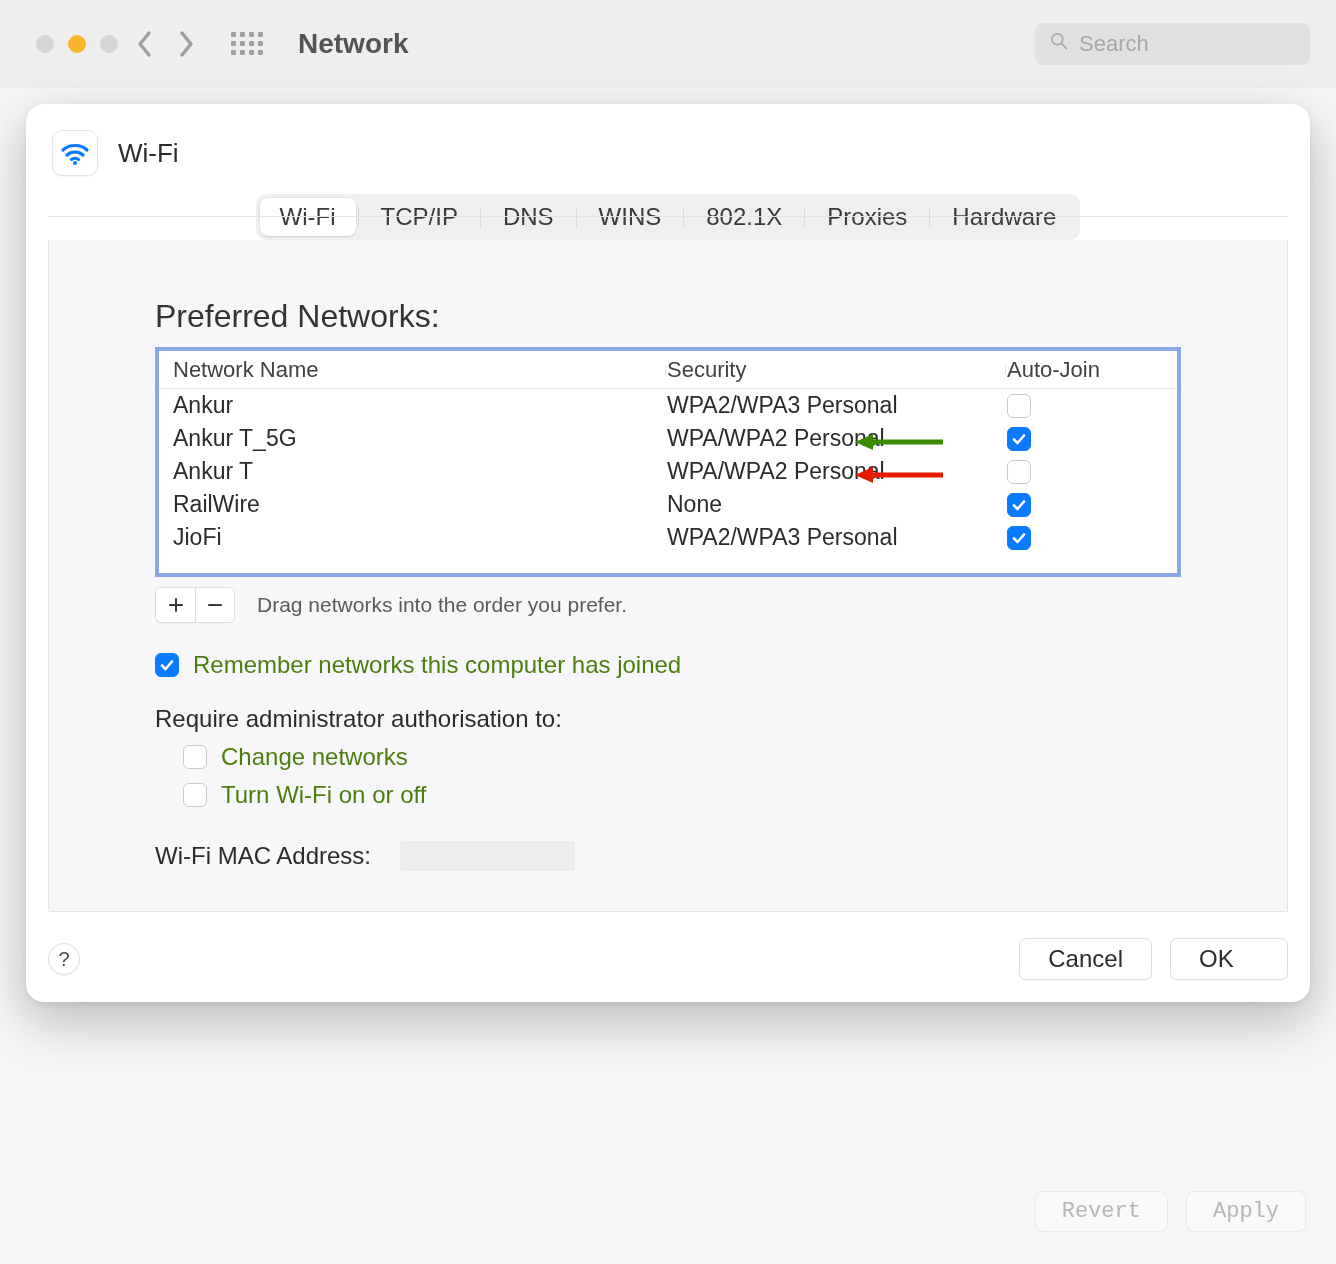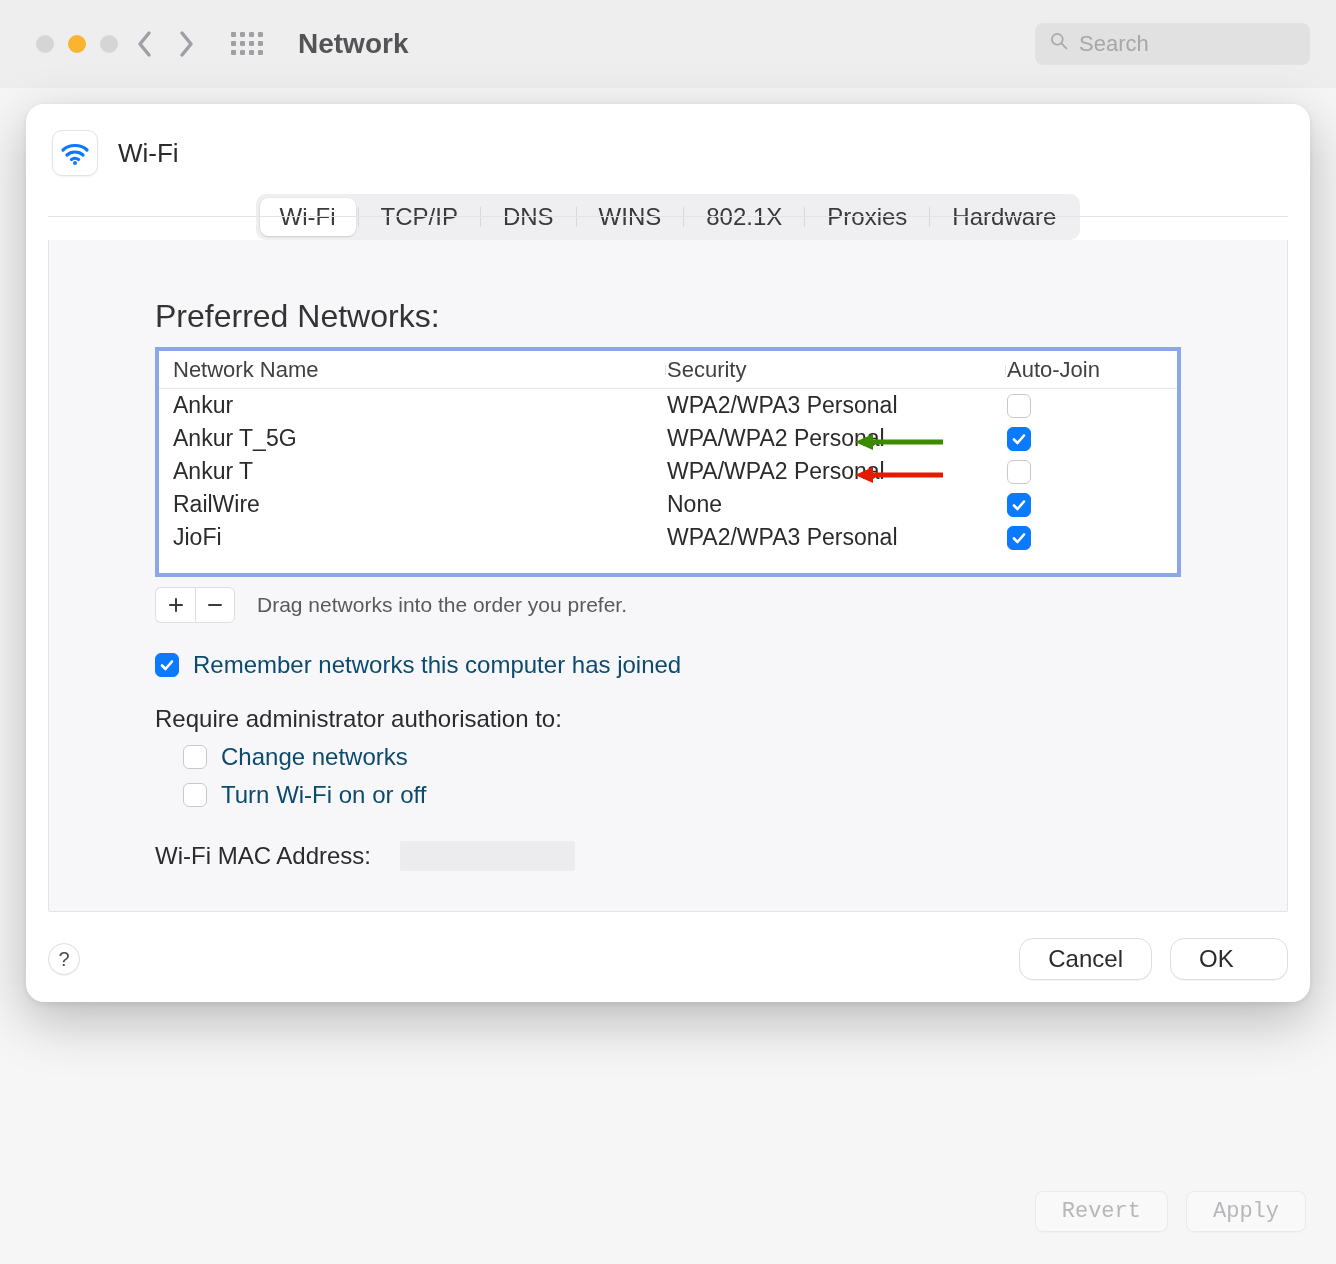--- a/index.html
+++ b/index.html
@@ -171,21 +171,21 @@
     width: 40px; height: 36px; background: #fff;
     border: 1px solid #dedee1;
     display:flex; align-items:center; justify-content:center;
     font-size: 24px; color: #3a3a3c;
   }
   .pmbtn:first-child { border-right: none; border-radius: 6px 0 0 6px; }
   .pmbtn:last-child  { border-radius: 0 6px 6px 0; }
   .hint { font-size: 21px; color: #5a5a5d; }
 
   
-  .optrow { display:flex; align-items:center; gap: 14px; margin-top: 28px; font-size: 24px; color: #0c4a6e; }
+  .optrow { display:flex; align-items:center; gap: 14px; margin-top: 28px; font-size: 24px; color: #4d7c0f; }
   .optrow.sm { margin-top: 10px; }
   .label-only { font-size: 24px; color: #2b2b2d; margin-top: 26px; }
   .indent { margin-left: 28px; }
 
   .macrow { display:flex; align-items:center; gap: 29px; margin-top: 32px; font-size: 24px; color: #2b2b2d; }
   .mac-value { width: 175px; height: 30px; background: #ececef; border-radius: 2px; }
 
   
   .sheet-footer { display:flex; align-items:center; margin-top: 26px; gap: 16px; }
   .help-btn {
@@ -194,21 +194,21 @@
     box-shadow: 0 1px 1px rgba(0,0,0,0.05);
     display:flex; align-items:center; justify-content:center;
     font-size: 20px; color: #4a4a4c;
   }
   .sheet-actions { margin-left: auto; display:flex; gap: 18px; }
   .btn {
     min-width: 118px; padding: 6px 28px;
     font-size: 24px; color: #2b2b2d;
     background: #fff;
     border: 1px solid #dedee1;
-    border-radius: 14px;
+    border-radius: 7px;
     box-shadow: 0 1px 1px rgba(0,0,0,0.04);
   }
   .tab-wrapper { position: relative; }
   .tab-wrapper::before {
     content:""; position:absolute; left:0; right:0; top: 22px; height:1px;
     background:#e4e4e7;
   }
 </style>
 </head>
 <body>

